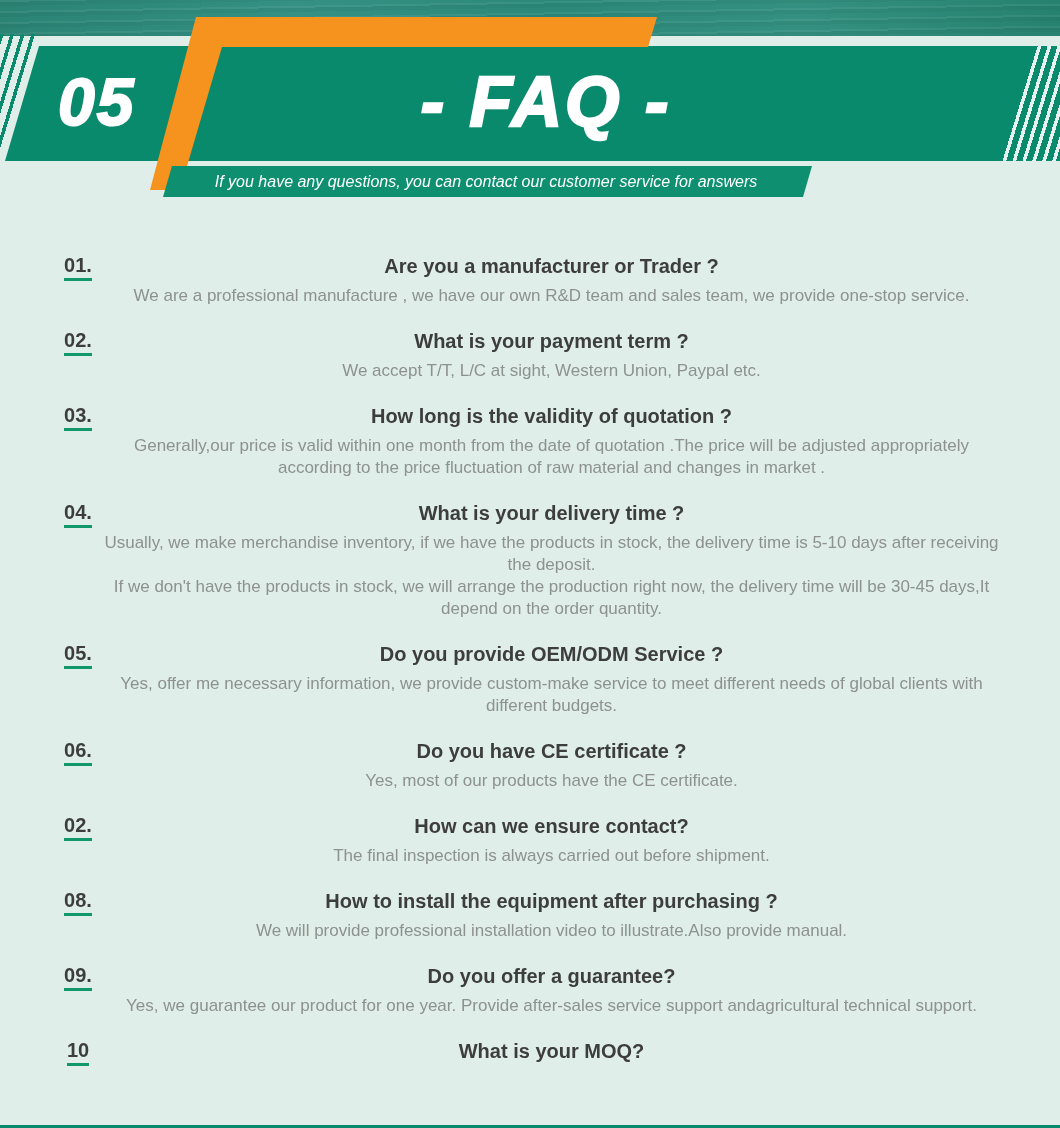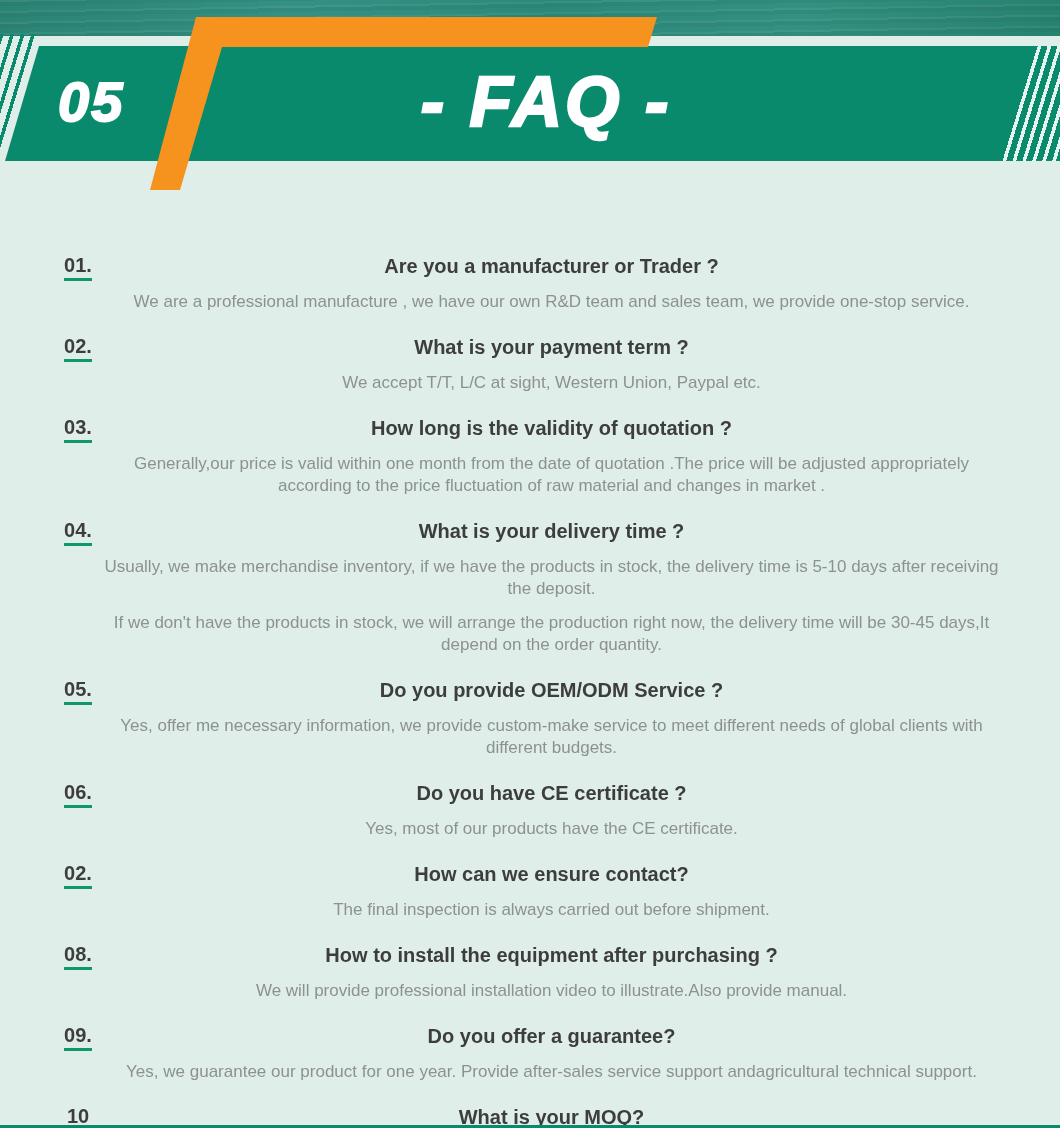--- a/index.html
+++ b/index.html
@@ -26,21 +26,21 @@
     background:repeating-linear-gradient(107deg, var(--teal) 0 3.5px, transparent 3.5px 10px);
     clip-path:polygon(0 0, 40px 0, 2px 100%, 0 100%);
   }
   .banner{
     position:absolute;left:0;top:46px;width:100%;height:115px;
     background:var(--teal);
     clip-path:polygon(39px 0, 100% 0, 100% 100%, 5px 100%);
   }
   .section-number{
     position:absolute;left:58px;top:46px;height:115px;line-height:112px;
-    color:#ffffff;font-size:56px;font-weight:700;font-style:italic;
+    color:#ffffff;font-size:66px;font-weight:700;font-style:italic;
     -webkit-text-stroke:2px #ffffff;letter-spacing:2px;
   }
   .faq-title{
     position:absolute;left:16px;top:46px;width:100%;height:115px;line-height:112px;
     text-align:center;color:#ffffff;font-size:70px;font-weight:700;font-style:italic;
     -webkit-text-stroke:2.5px #ffffff;letter-spacing:3px;white-space:pre;
   }
   .right-stripes{
     position:absolute;right:0;top:46px;width:72px;height:115px;
     background:repeating-linear-gradient(107deg, var(--light) 0 3.5px, transparent 3.5px 9.5px);
@@ -65,36 +65,39 @@
   .faq-item{display:flex;align-items:flex-start;margin-bottom:21px;text-align:center;}
   .faq-num-cell{width:50px;flex:0 0 50px;}
   .faq-num{
     display:inline-block;font-size:20px;font-weight:700;color:var(--question_text);
     line-height:24px;padding-bottom:1px;border-bottom:3px solid var(--green_underline);
   }
   .faq-body{flex:1 1 auto;min-width:0;}
   .faq-q{
     font-size:20px;font-weight:700;color:var(--question_text);line-height:26px;margin-bottom:6px;
   }
-  .faq-a{font-size:17px;color:var(--answer_text);line-height:22px;margin-top:12px;}
+  .faq-a{font-size:17px;color:var(--answer_text);line-height:22px;}
   .bottom-line{position:absolute;left:0;bottom:0;width:100%;height:3px;background:var(--teal);}
 </style>
 </head>
 <body>
 
 <div class="page">
 
   <div class="header">
     <div class="top-band"></div>
     <div class="left-stripes"></div>
     <div class="banner"></div>
     <div class="right-stripes"></div>
     <div class="section-number">05</div>
     <div class="faq-title">- FAQ -</div>
     <div class="orange-shape"></div>
+    <div class="subtitle-banner">
+      <span>If you have any questions, you can contact our customer service for answers</span>
+    </div>
   </div>
 
   <div class="faq-list">
 
     <div class="faq-item">
       <div class="faq-num-cell">
         <span class="faq-num">01.</span>
       </div>
       <div class="faq-body">
         <div class="faq-q">Are you a manufacturer or Trader ?</div>

